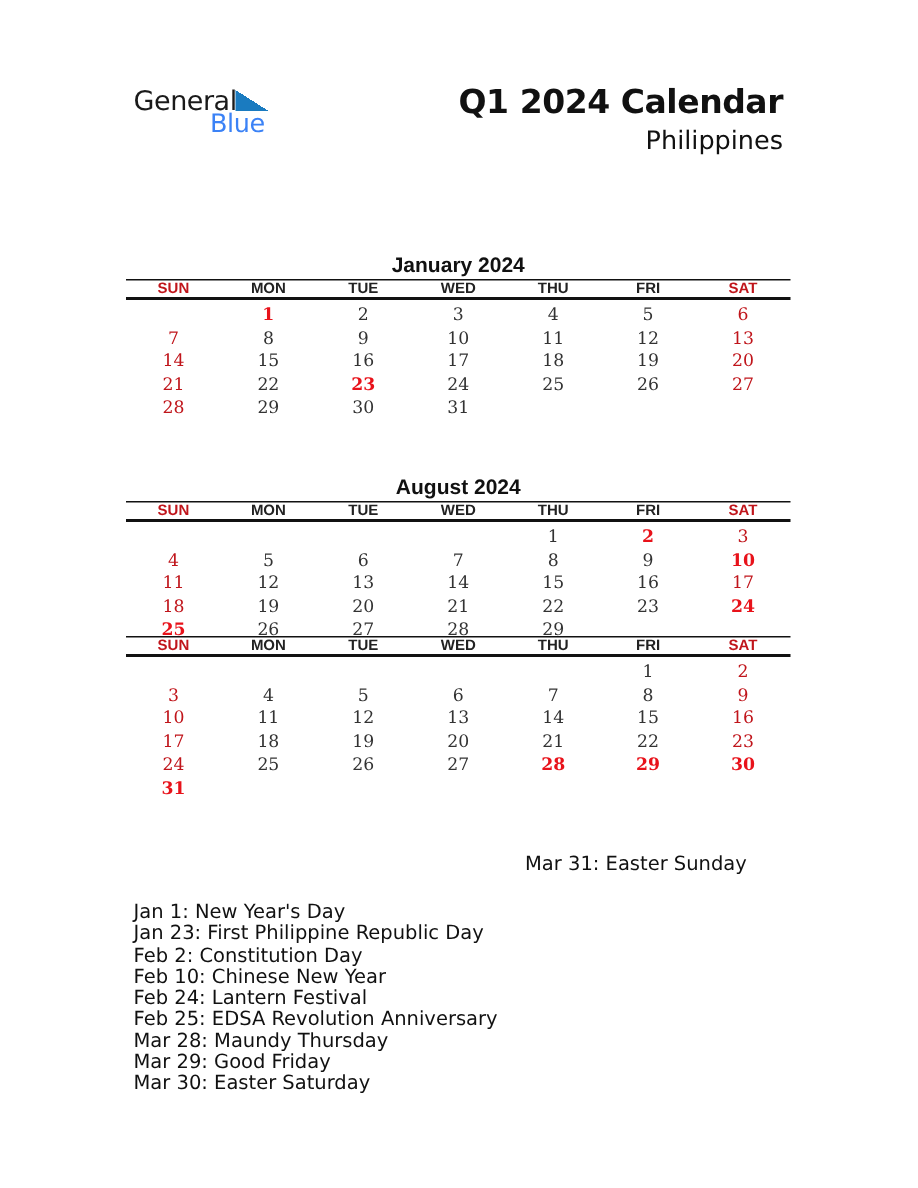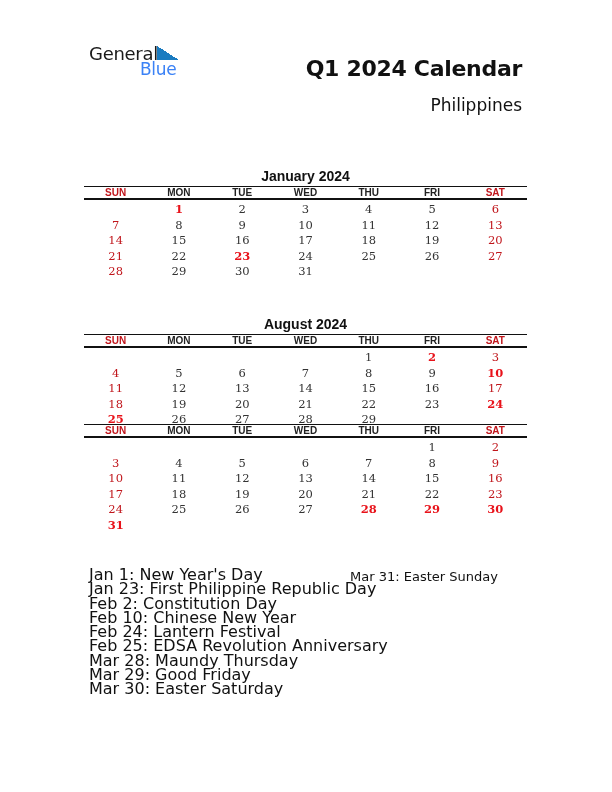--- a/index.html
+++ b/index.html
@@ -1,33 +1,33 @@
 <!DOCTYPE html>
 <html><head>
 <meta charset="utf-8">
 <style>
   * { margin:0; padding:0; box-sizing:border-box; }
   body { width:612px; height:792px; background:#fff; position:relative; font-family:"Liberation Sans", sans-serif; color:#222; overflow:hidden; }
-  .logo { position:absolute; left:89px; top:43px; width:100px; height:36px; }
+  .logo { position:absolute; left:89px; top:57px; width:100px; height:36px; }
   .logo .general { position:absolute; left:0; top:0; font-size:18px; color:#1a1a1a; font-family:"DejaVu Sans", sans-serif; letter-spacing:-0.3px; }
   .logo .blue { position:absolute; left:51px; top:16px; font-size:17px; color:#3b82f6; font-family:"DejaVu Sans", sans-serif; letter-spacing:-0.3px; }
   .logo .tri { position:absolute; left:68px; top:3px; width:0; height:0; border-left:0 solid transparent; border-right:20px solid transparent; border-bottom:14px solid #1a7bc0; }
   .logo .tri { border-left:0; border-right:0; width:22px; height:14px; background:linear-gradient(to top right, #1a7bc0 50%, transparent 50%); border-bottom:none; }
   .title { position:absolute; right:90px; top:56px; font-size:22px; font-weight:bold; color:#111; text-align:left; font-family:"DejaVu Sans", sans-serif; letter-spacing:-0.3px; }
-  .subtitle { position:absolute; right:90px; top:95px; font-size:17px; color:#111; text-align:right; font-family:"DejaVu Sans", sans-serif; }
+  .subtitle { position:absolute; right:90px; top:84px; font-size:17px; color:#111; text-align:right; font-family:"DejaVu Sans", sans-serif; }
   .month { position:absolute; left:84px; width:443px; }
   .month-title { text-align:center; font-size:14px; font-weight:bold; color:#111; height:18px; line-height:18px; font-family:"Liberation Sans", sans-serif;margin-top:41px; }
   .hdr { display:flex; border-top:1.5px solid #111; border-bottom:2px solid #111; height:14px; align-items:center; margin-top:1px; }
   .hdr span { flex:1; text-align:center; font-size:10px; font-weight:bold; color:#222; font-family:"Liberation Sans", sans-serif; }
   .hdr span.we { color:#c0151b; }
   .grid { display:grid; grid-template-columns:repeat(7, 1fr); margin-top:2px; }
   .grid div { text-align:center; font-size:11.5px; height:15.5px; line-height:15.5px; font-family:"DejaVu Serif", serif; color:#333; }
   .grid div.we { color:#c0151b; }
   .grid div.hol { color:#e8121a; font-weight:bold; }
-  .holidays { position:absolute; left:89px; top:568px; font-size:16px; line-height:14.3px; color:#111; font-family:"DejaVu Sans", sans-serif; }
+  .holidays { position:absolute; left:89px; top:602px; font-size:13px; line-height:14.3px; color:#111; font-family:"DejaVu Sans", sans-serif; }
   .holidays2 { position:absolute; left:350px; top:570px; font-size:13px; line-height:14.3px; color:#111; font-family:"DejaVu Sans", sans-serif;text-align:center; }
 </style>
 </head>
 <body>
 
 <div class="logo">
   <span class="general">General</span>
   <span class="tri"></span>
   <span class="blue">Blue</span>
 </div>

